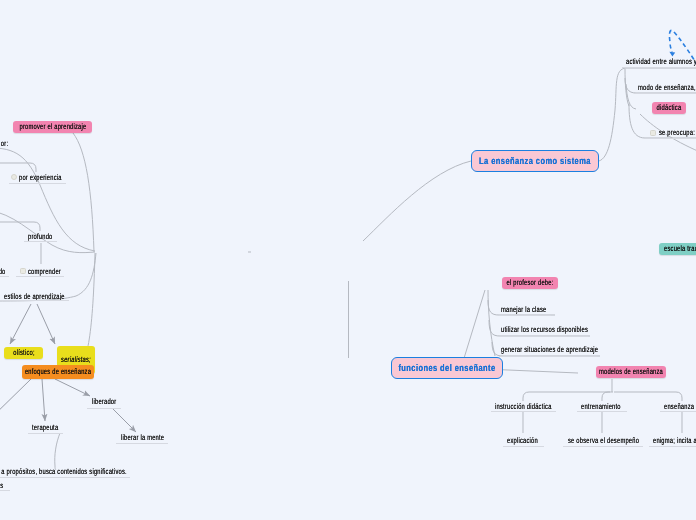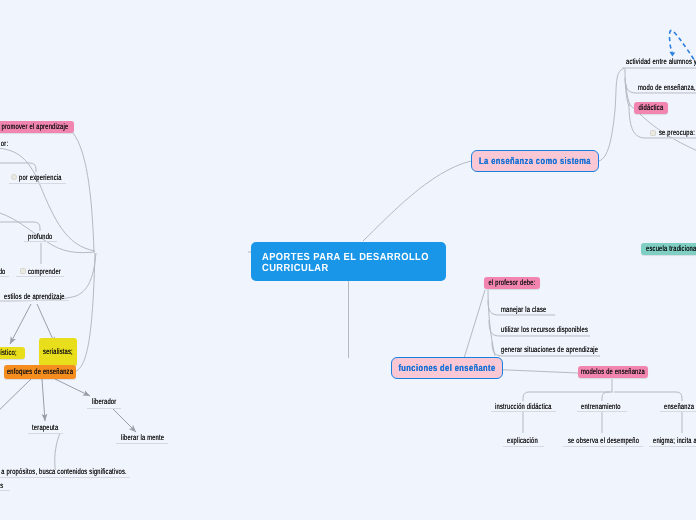--- a/index.html
+++ b/index.html
@@ -21,21 +21,21 @@
 .mainbox{border:1.6px solid #1B7FE0;border-radius:6px;padding-left:37px;}
 .mainbox span{position:absolute;left:50%;top:50%;font-weight:bold;font-size:9.6px;
     color:#1773d8;letter-spacing:.55px;line-height:11px;
     text-shadow:0 0 .35px rgba(16,100,200,.95);
     transform:translate(-50%,-50%) scaleX(.78);}
 .mb-modelos{left:96px;top:241px;width:152px;height:22px;background:#fff;}
 .mb-sistema{left:471px;top:150px;width:128px;height:22px;background:#f9c8d4;}
 .mb-funciones{left:349px;top:357px;width:112px;height:22px;background:#f9c8d4;margin-left:42px;}
 
 
-.pill{border-radius:3px;box-shadow:0 1px 1px rgba(0,0,0,.10);}
+.pill{border-radius:3px;box-shadow:0 1px 1px rgba(0,0,0,.10);margin-left:18px;}
 .pill span{position:absolute;left:50%;top:50%;font-size:8px;color:#1a1a1a;letter-spacing:.3px;
     line-height:10px;text-shadow:0 0 .35px rgba(0,0,0,.9);
     transform:translate(-50%,-50%) scaleX(.722);white-space:nowrap;}
 .pink{background:#f284b0;}
 .yellow{background:#e9de1c;}
 .orange{background:#f58d1f;}
 .teal{background:#7fcfc5;}
 
 
 .leaf{font-size:8px;color:#1a1a1a;line-height:10px;letter-spacing:.3px;}
@@ -121,24 +121,20 @@
       <path d="M602,412 L602,433"></path>
       <path d="M682,412 L682,433"></path>
     </g>
 
     <g fill="none" stroke="#2a7fe0" stroke-width="1.6" stroke-dasharray="4.2 3.2">
       <path d="M706,78 C694,60 682,40 673,31 C669,28 669,36 670,42 C670,46 671,49 672,52"></path>
     </g>
     <path d="M669.4,51.8 L675.2,52.4 L672.4,56.6 Z" fill="#2a7fe0"></path>
   </svg>
 
-  <div class="node root">
-    <span class="l1">APORTES PARA EL DESARROLLO</span>
-    <span class="l2">CURRICULAR</span>
-  </div>
 
   <div class="node mainbox mb-sistema">
     <span>La enseñanza como sistema</span>
   </div>
   <div class="node mainbox mb-funciones">
     <span>funciones del enseñante</span>
   </div>
 
   <div class="node pill pink" style="left:-5px;top:121px;width:79px;height:12px;">
     <span>promover el aprendizaje</span>
@@ -171,21 +167,21 @@
   <div class="uline" style="left:16px;top:276px;width:48px;"></div>
 
   <div class="node leaf" style="left:4px;top:291.5px;">
     <span>estilos de aprendizaje</span>
   </div>
   <div class="uline" style="left:0px;top:300px;width:69px;"></div>
 
   <div class="node pill yellow" style="left:-14px;top:347px;width:39px;height:11.5px;">
     <span>olístico;</span>
   </div>
-  <div class="node pill yellow" style="left:39px;top:338px;width:38px;height:28px;">
+  <div class="node pill yellow" style="left:39px;top:346px;width:38px;height:28px;font-style:italic;">
     <span>serialistas;</span>
   </div>
 
   <div class="node pill orange" style="left:4px;top:365px;width:72px;height:13.5px;">
     <span>enfoques de enseñanza</span>
   </div>
 
   <div class="node leaf" style="left:92px;top:397px;">
     <span>liberador</span>
   </div>

